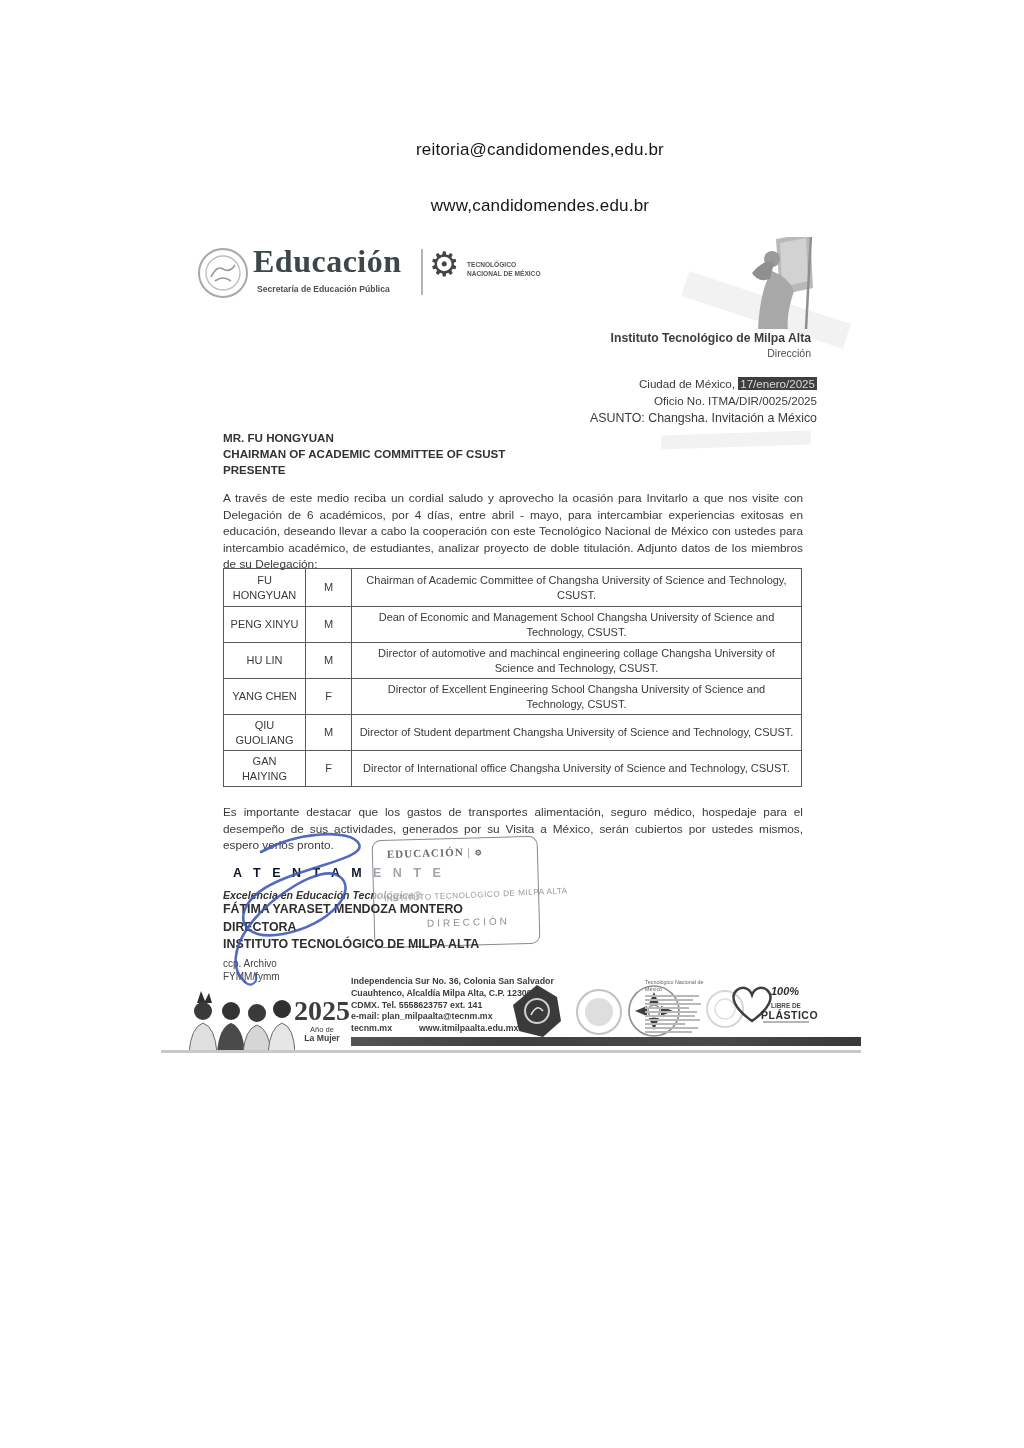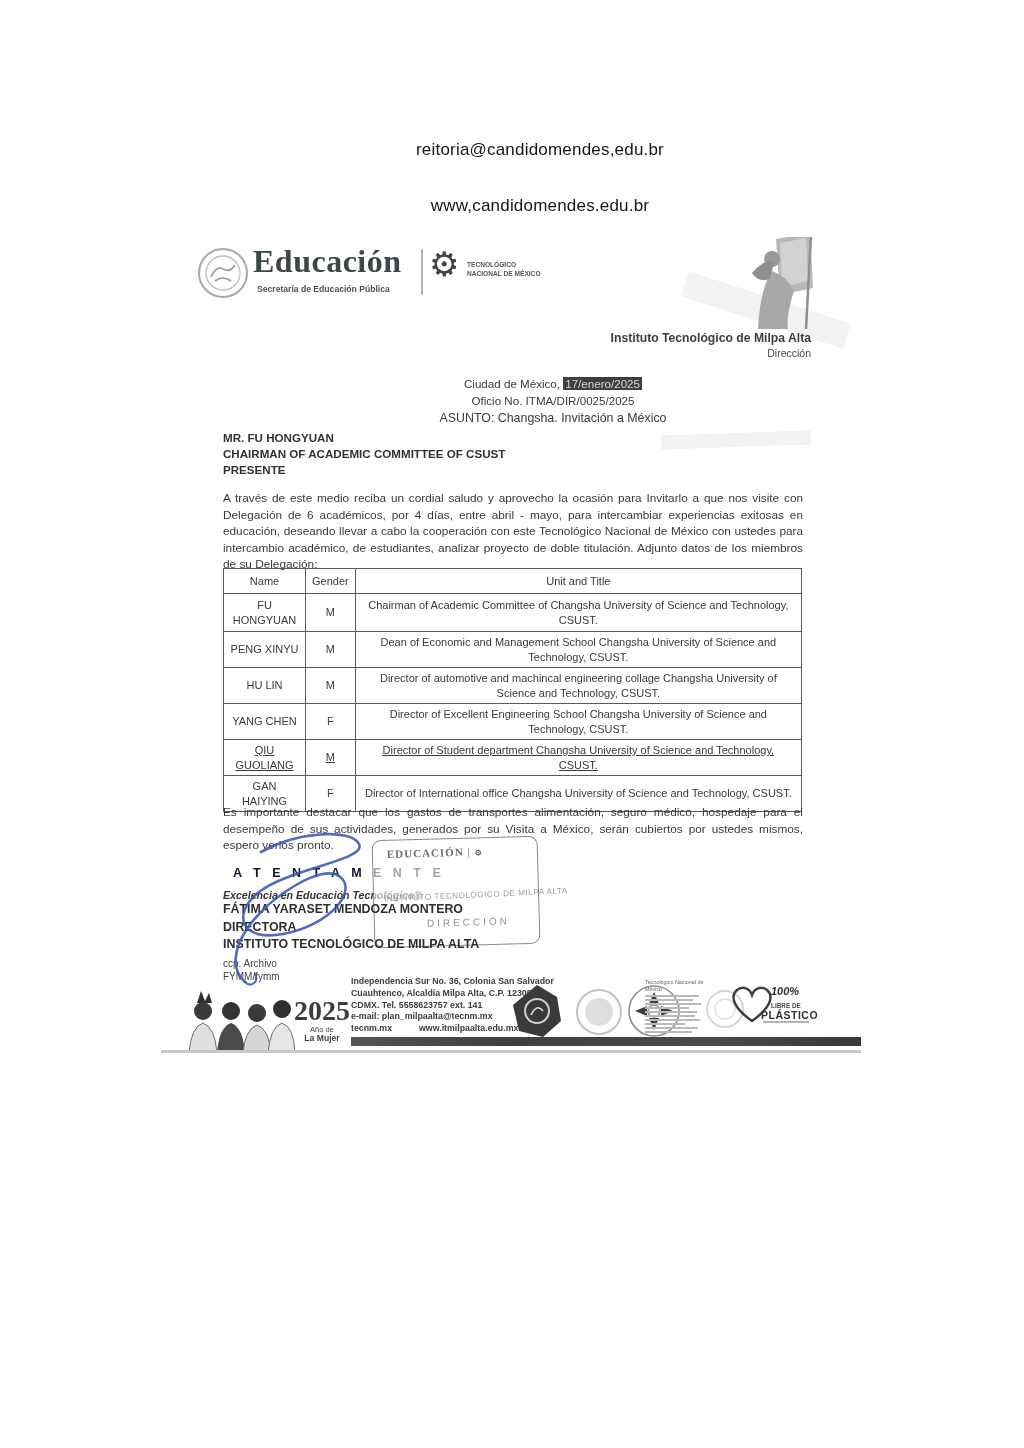--- a/index.html
+++ b/index.html
@@ -15,21 +15,21 @@
             font-size:32px;color:#3c4747;letter-spacing:.5px;}
   .edu-sub{left:96px;top:47px;font-size:8.6px;font-weight:bold;color:#4a5353;}
   .hdr-divider{left:260px;top:12px;width:2px;height:46px;background:#b5b5b5;}
   .gear{left:268px;top:10px;font-size:34px;color:#444;line-height:1;}
   .tecnm-txt{left:306px;top:24px;width:78px;font-size:6.6px;font-weight:bold;color:#555;
              text-transform:uppercase;line-height:1.35;}
   .flag-img{left:553px;top:-4px;}
   .inst-name{left:300px;top:94px;width:350px;text-align:right;font-weight:bold;font-size:12.2px;color:#3d3d3d;}
   .inst-dep{left:300px;top:110px;width:350px;text-align:right;font-size:10.5px;color:#4c4c4c;}
   
-  .meta-line{left:142px;width:500px;text-align:center;font-size:11.6px;color:#3a3a3a;}
+  .meta-line{left:156px;width:500px;text-align:right;font-size:11.6px;color:#3a3a3a;}
   .hl-date{background:#3f3f3f;color:#d8d8d8;padding:0 2px;}
   
   .recipient{left:62px;top:193px;font-weight:bold;font-size:11.6px;line-height:16px;color:#323232;}
   .para{left:62px;width:580px;font-size:11.8px;line-height:16.6px;text-align:justify;color:#3a3a3a;}
   
   table.delg{left:62px;top:331px;width:579px;border-collapse:collapse;font-size:11px;color:#3a3a3a;}
   table.delg th,table.delg td{border:1.2px solid #5a5a5a;text-align:center;vertical-align:middle;
       padding:3px 6px;line-height:14.5px;}
   table.delg th{font-weight:normal;height:18px;}
   col.c-name{width:82px;} col.c-gender{width:46px;}
@@ -115,46 +115,41 @@
 
     <div class="abs para" style="top:253px;">A través de este medio reciba un cordial saludo y aprovecho la ocasión para Invitarlo a que nos visite con Delegación de 6 académicos, por 4 días, entre abril - mayo, para intercambiar experiencias exitosas en educación, deseando llevar a cabo la cooperación con este Tecnológico Nacional de México con ustedes para intercambio académico, de estudiantes, analizar proyecto de doble titulación. Adjunto datos de los miembros de su Delegación:</div>
 
     <table class="delg abs">
       <colgroup>
           <col class="c-name">
           <col class="c-gender">
           <col>
         </colgroup>
       <tbody>
-          <tr>
-        <th>Name</th>
-        <th>Gender</th>
-        <th>Unit and Title</th>
-      </tr>
       <tr style="height:38px;">
         <td>FU HONGYUAN</td>
         <td>M</td>
         <td>Chairman of Academic Committee of Changsha University of Science and Technology, CSUST.</td>
       </tr>
       <tr style="height:36px;">
         <td>PENG XINYU</td>
         <td>M</td>
         <td>Dean of Economic and Management School Changsha University of Science and Technology, CSUST.</td>
       </tr>
       <tr style="height:36px;">
         <td>HU LIN</td>
         <td>M</td>
         <td>Director of automotive and machincal engineering collage Changsha University of Science and Technology, CSUST.</td>
       </tr>
       <tr style="height:36px;">
         <td>YANG CHEN</td>
         <td>F</td>
         <td>Director of Excellent Engineering School Changsha University of Science and Technology, CSUST.</td>
       </tr>
-      <tr style="height:32px;text-decoration:underline;">
+      <tr style="height:32px;">
         <td>QIU GUOLIANG</td>
         <td>M</td>
         <td>Director of Student department Changsha University of Science and Technology, CSUST.</td>
       </tr>
       <tr style="height:30px;">
         <td>GAN HAIYING</td>
         <td>F</td>
         <td>Director of International office Changsha University of Science and Technology, CSUST.</td>
       </tr>
     </tbody>

